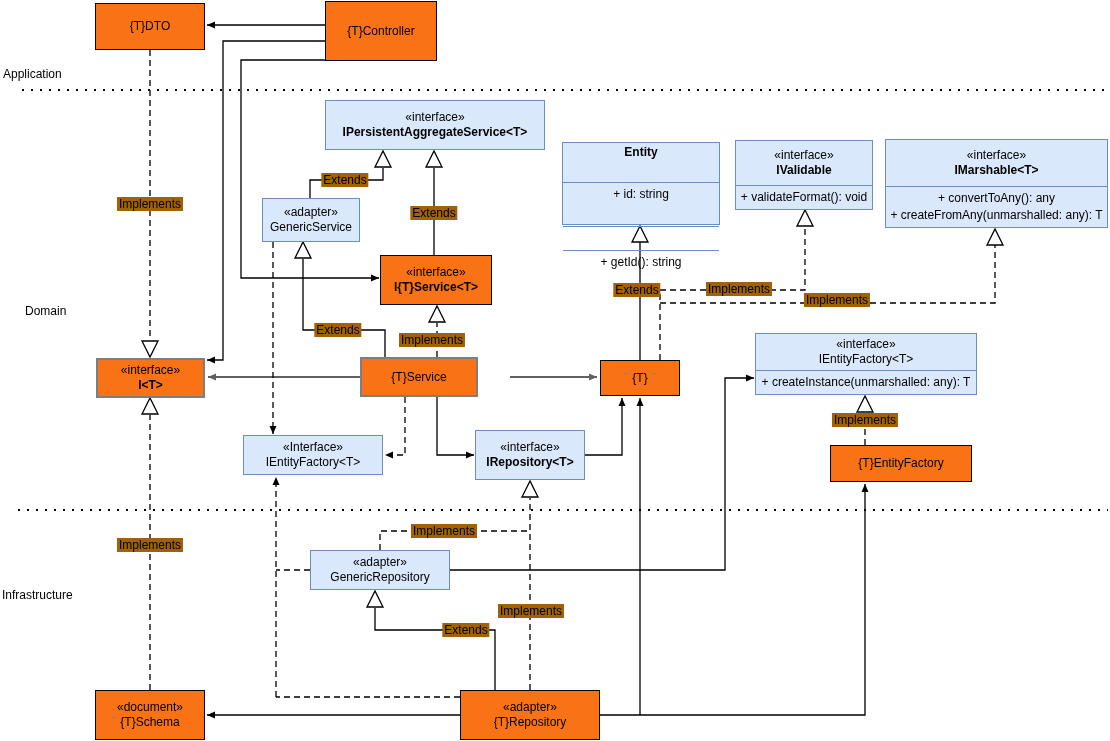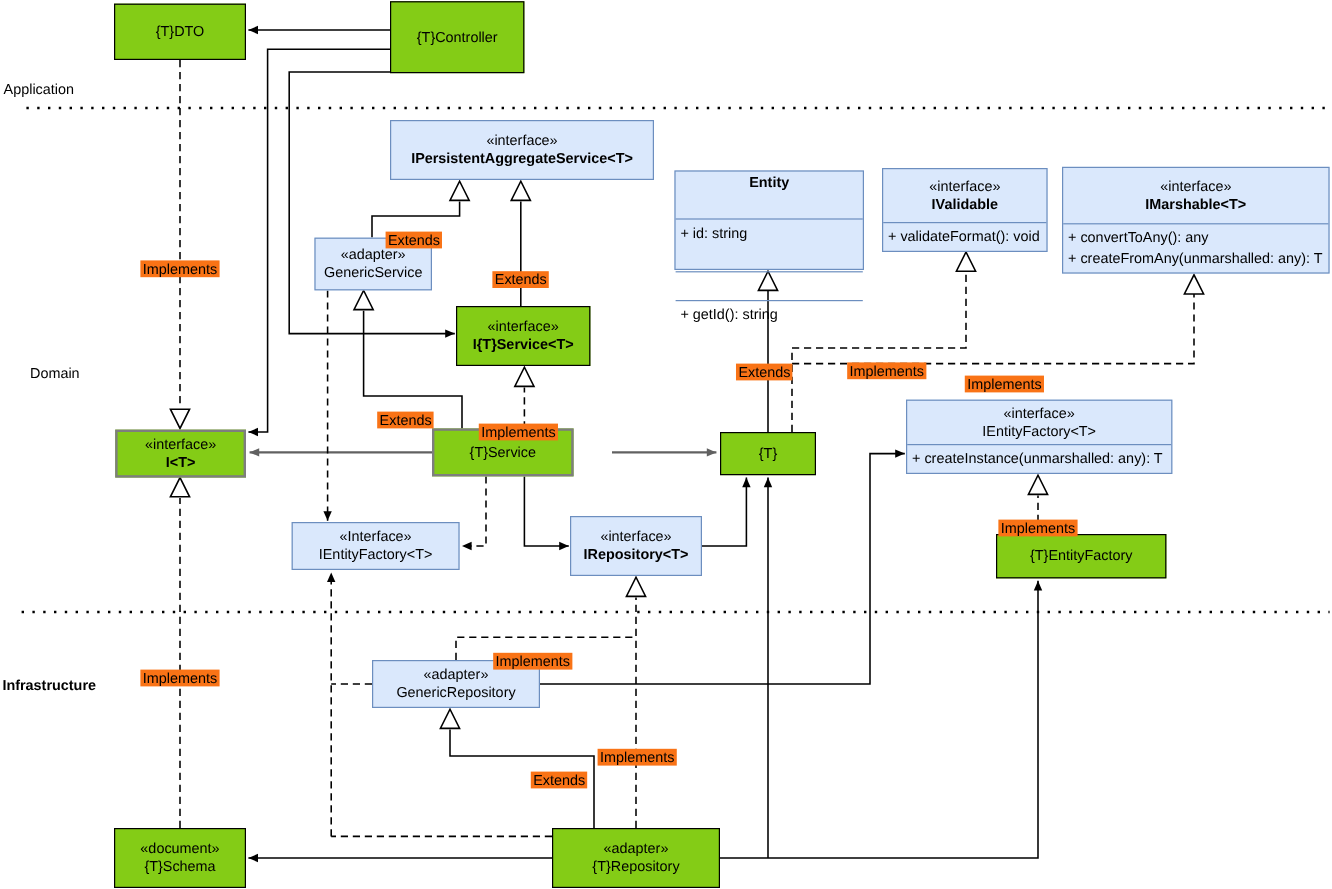--- a/index.html
+++ b/index.html
@@ -1,35 +1,35 @@
 <!DOCTYPE html>
 <html><head>
 <meta charset="utf-8">
 <style>
   html,body{margin:0;padding:0;background:#ffffff;}
   #canvas{position:relative;width:1110px;height:741px;background:#fff;overflow:hidden;
           font-family:"Liberation Sans",sans-serif;color:#000;}
   #edges{position:absolute;left:0;top:0;}
   .node{position:absolute;display:flex;flex-direction:column;box-sizing:border-box;
-        background:#84cc16;border:1px solid #000;font-size:12px;line-height:15px;
+        background:#f97316;border:1px solid #000;font-size:12px;line-height:15px;
         --bc:#000;}
   .node.blue{background:var(--node-fill,#dae8fc);border-color:var(--node-border,#6c8ebf);--bc:#6c8ebf;}
   .node.plain-gray{border:2px solid var(--selected-border,#7e7e7e);--bc:#7e7e7e;}
-  .sec{box-sizing:border-box;}
+  .sec{box-sizing:border-box;text-align:center;}
   .sec + .sec{border-top:1px solid var(--bc);}
   .sec.title{flex:1;display:flex;flex-direction:column;justify-content:center;
              text-align:center;padding:2px 3px;}
   .sec.rows{padding:3px 4px;}
   .sec.spacer{height:4px;flex:0 0 auto;}
   .row{line-height:17px;white-space:nowrap;overflow:hidden;}
   .stereo{white-space:nowrap;}
   .nm{white-space:nowrap;}
   .nm.b{font-weight:bold;}
-  .edge-label{position:absolute;transform:translate(-50%,-50%);background:#f97316;
-              padding:0 2px;font-size:12px;line-height:14px;white-space:nowrap;margin-top:20px;}
+  .edge-label{position:absolute;transform:translate(-50%,-50%);background:#a16207;
+              padding:0 2px;font-size:12px;line-height:14px;white-space:nowrap;}
   .lane-label{position:absolute;font-size:12px;line-height:14px;white-space:nowrap;}
 </style>
 </head>
 <body>
 
 <div id="canvas" style="--node-fill: #dae8fc; --node-border: #6c8ebf; --selected-border: #7e7e7e;">
 
   <svg id="edges" width="1110" height="741" viewBox="0 0 1110 741">
     <defs>
       <marker id="ah" markerWidth="12" markerHeight="10" refX="9" refY="4" orient="auto" markerUnits="userSpaceOnUse">
@@ -232,14 +232,14 @@
     <div class="edge-label" style="left: 637px; top: 290px;">Extends</div>
     <div class="edge-label" style="left: 739px; top: 289px;">Implements</div>
     <div class="edge-label" style="left: 837px; top: 300px;">Implements</div>
     <div class="edge-label" style="left: 865px; top: 420px;">Implements</div>
     <div class="edge-label" style="left: 150px; top: 545px;">Implements</div>
     <div class="edge-label" style="left: 444px; top: 531px;">Implements</div>
     <div class="edge-label" style="left: 531px; top: 611px;">Implements</div>
     <div class="edge-label" style="left: 466px; top: 630px;">Extends</div>
     <div class="lane-label" style="left: 3px; top: 67px;">Application</div>
     <div class="lane-label" style="left: 25px; top: 278px; margin-top: 26px;">Domain</div>
-    <div class="lane-label" style="left: 2px; top: 564px; font-weight: bold;">Infrastructure</div>
+    <div class="lane-label" style="left: 2px; top: 588px;">Infrastructure</div>
   </div>
 
 </body></html>

